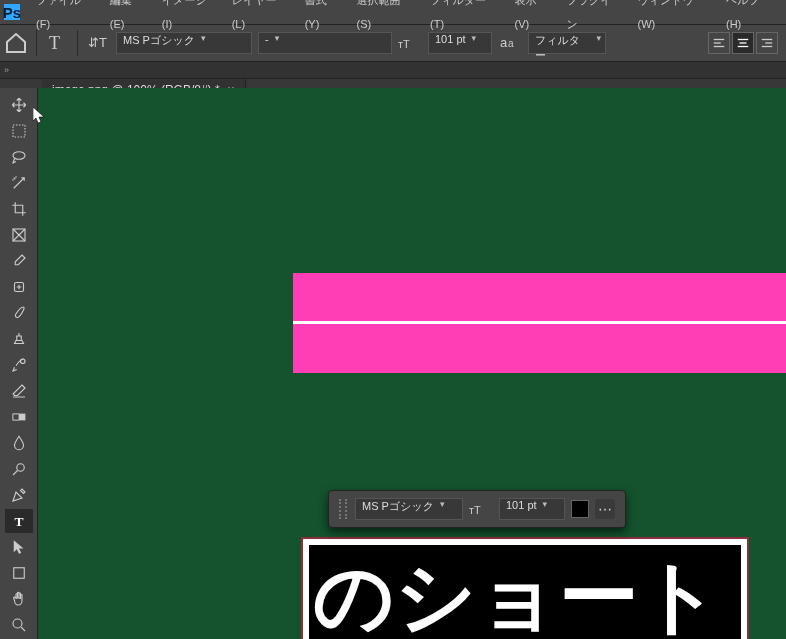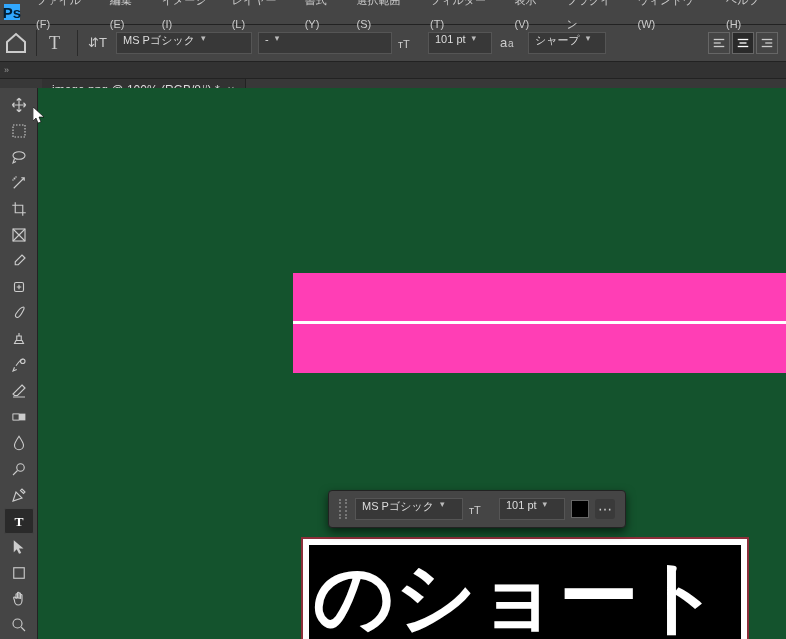--- a/index.html
+++ b/index.html
@@ -311,21 +311,21 @@
     <span>101 pt</span>
     <span class="chev">▾</span>
   </div>
   <div class="opt-icon">
     <svg viewBox="0 0 24 24" fill="#ccc">
         <text x="2" y="16" font-size="13">a</text>
         <text x="10" y="16" font-size="10">a</text>
       </svg>
   </div>
   <div class="dropdown" style="width:78px">
-    <span>シャープ</span>
+    <span>フィルター</span>
     <span class="chev">▾</span>
   </div>
   <div class="align-group">
     <div class="align-btn">
       <svg viewBox="0 0 16 16" stroke="#ccc" stroke-width="1.5">
           <line x1="2" y1="4" x2="14" y2="4"></line>
           <line x1="2" y1="8" x2="10" y2="8"></line>
           <line x1="2" y1="12" x2="14" y2="12"></line>
         </svg>
     </div>

